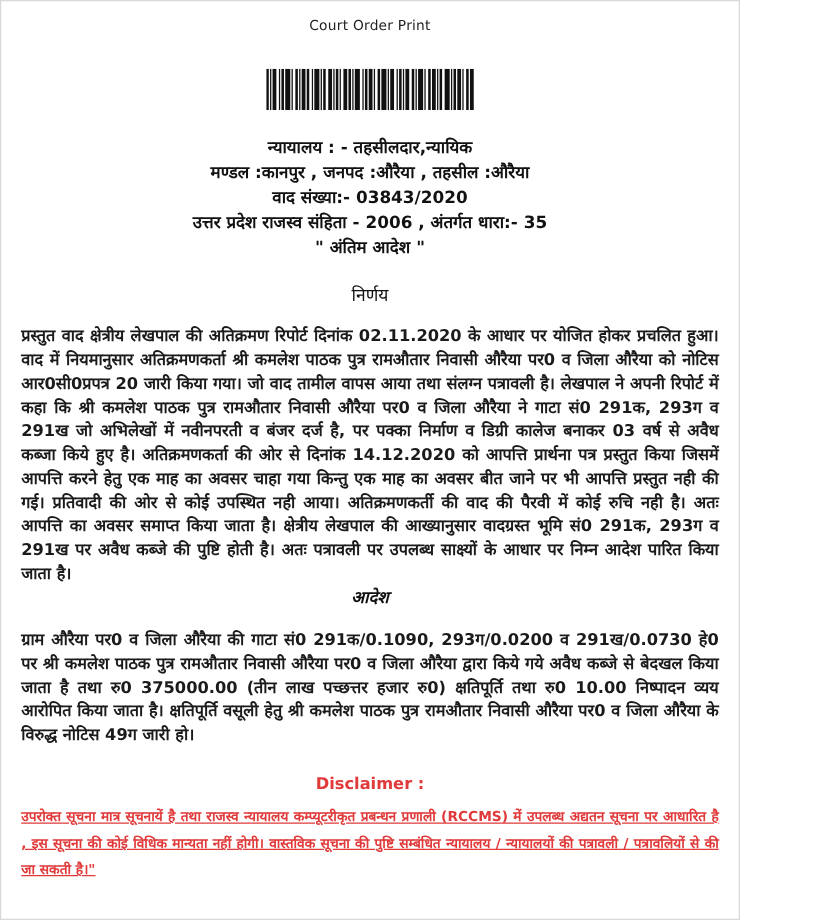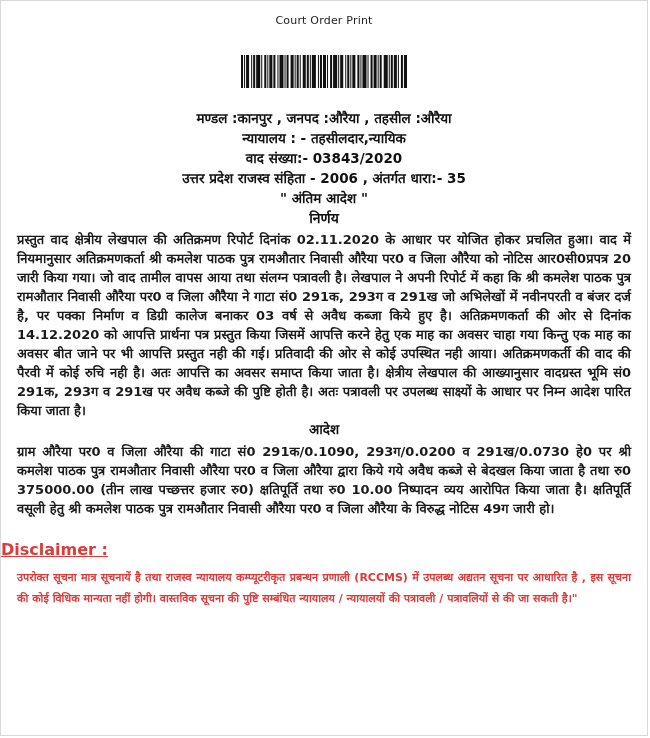--- a/index.html
+++ b/index.html
@@ -1,18 +1,18 @@
 <!DOCTYPE html>
 <html lang="hi" style="--red: #e03a3a;"><head>
 <meta charset="utf-8">
 <style>
   html,body{margin:0;padding:0;background:#ffffff;}
   .page{
     position:relative;
-    width:648px;height:736px;
+    width:592px;height:736px;
     border:1px solid #d9d9d9;
     background:#ffffff;
     font-family:"DejaVu Sans","Liberation Sans",sans-serif;
     color:#1b1b1b;
     box-sizing:border-box;
     overflow:hidden;
   }
   .doc-title{
     text-align:center;
     font-size:11px;
@@ -30,54 +30,56 @@
   .header-block{
     margin-top:20px;
     text-align:center;
     font-weight:bold;
     font-size:13.5px;
     line-height:20px;
     color:#121212;
   }
   .section-heading{
     text-align:center;
-    font-weight:bold;
+    font-weight:normal;
     font-size:14px;
-    margin-top:0;
+    margin-top:18px;
     color:#121212;
   }
   .body-text{
-    margin:3px 16px 0 16px;
+    margin:15px 16px 0 16px;
     font-size:13px;
     line-height:19px;
     font-weight:bold;
     text-align:justify;
     color:#1b1b1b;
   }
   .order-heading{
     text-align:center;
     font-weight:bold;
     font-size:13.5px;
     line-height:19px;
     color:#121212;
+    font-style:italic;
   }
   .disclaimer-heading{
     margin-top:22px;
+    text-align:center;
     font-weight:bold;
-    font-size:16px;
+    font-size:13px;
     color:var(--red,#e03a3a);
-    text-decoration:underline;
   }
   .disclaimer-text{
     margin:8px 16px 0 16px;
     font-size:11px;
     line-height:21px;
     font-weight:600;
     text-align:justify;
     color:var(--red,#e03a3a);
+    text-decoration:underline;
   }
 </style>
 </head>
 <body>
 
 <div class="page">
 
   <div class="doc-title">Court Order Print</div>
 
   <div class="barcode-wrap">
@@ -131,22 +133,22 @@
           <rect x="148" y="0" width="2" height="32"></rect>
         <rect x="151" y="0" width="3" height="32"></rect>
           <rect x="155" y="0" width="1" height="32"></rect>
         <rect x="158" y="0" width="2" height="32"></rect>
           <rect x="161" y="0" width="3" height="32"></rect>
       </g>
     </svg>
   </div>
 
   <div class="header-block">
+    <div>न्यायालय : - तहसीलदार,न्यायिक</div>
     <div>मण्डल :कानपुर , जनपद :औरैया , तहसील :औरैया</div>
-    <div>न्यायालय : - तहसीलदार,न्यायिक</div>
     <div>वाद संख्या:- 03843/2020</div>
     <div>उत्तर प्रदेश राजस्व संहिता - 2006 , अंतर्गत धारा:- 35</div>
     <div>" अंतिम आदेश "</div>
   </div>
 
   <div class="section-heading">निर्णय</div>
 
   <div class="body-text">प्रस्तुत वाद क्षेत्रीय लेखपाल की अतिक्रमण रिपोर्ट दिनांक 02.11.2020 के आधार पर योजित होकर प्रचलित हुआ। वाद में नियमानुसार अतिक्रमणकर्ता श्री कमलेश पाठक पुत्र रामऔतार निवासी औरैया पर0 व जिला औरैया को नोटिस आर0सी0प्रपत्र 20 जारी किया गया। जो वाद तामील वापस आया तथा संलग्न पत्रावली है। लेखपाल ने अपनी रिपोर्ट में कहा कि श्री कमलेश पाठक पुत्र रामऔतार निवासी औरैया पर0 व जिला औरैया ने गाटा सं0 291क, 293ग व 291ख जो अभिलेखों में नवीनपरती व बंजर दर्ज है, पर पक्का निर्माण व डिग्री कालेज बनाकर 03 वर्ष से अवैध कब्जा किये हुए है। अतिक्रमणकर्ता की ओर से दिनांक 14.12.2020 को आपत्ति प्रार्थना पत्र प्रस्तुत किया जिसमें आपत्ति करने हेतु एक माह का अवसर चाहा गया किन्तु एक माह का अवसर बीत जाने पर भी आपत्ति प्रस्तुत नही की गई। प्रतिवादी की ओर से कोई उपस्थित नही आया। अतिक्रमणकर्ती की वाद की पैरवी में कोई रुचि नही है। अतः आपत्ति का अवसर समाप्त किया जाता है। क्षेत्रीय लेखपाल की आख्यानुसार वादग्रस्त भूमि सं0 291क, 293ग व 291ख पर अवैध कब्जे की पुष्टि होती है। अतः पत्रावली पर उपलब्ध साक्ष्यों के आधार पर निम्न आदेश पारित किया जाता है।</div>
 
   <div class="order-heading">आदेश</div>

